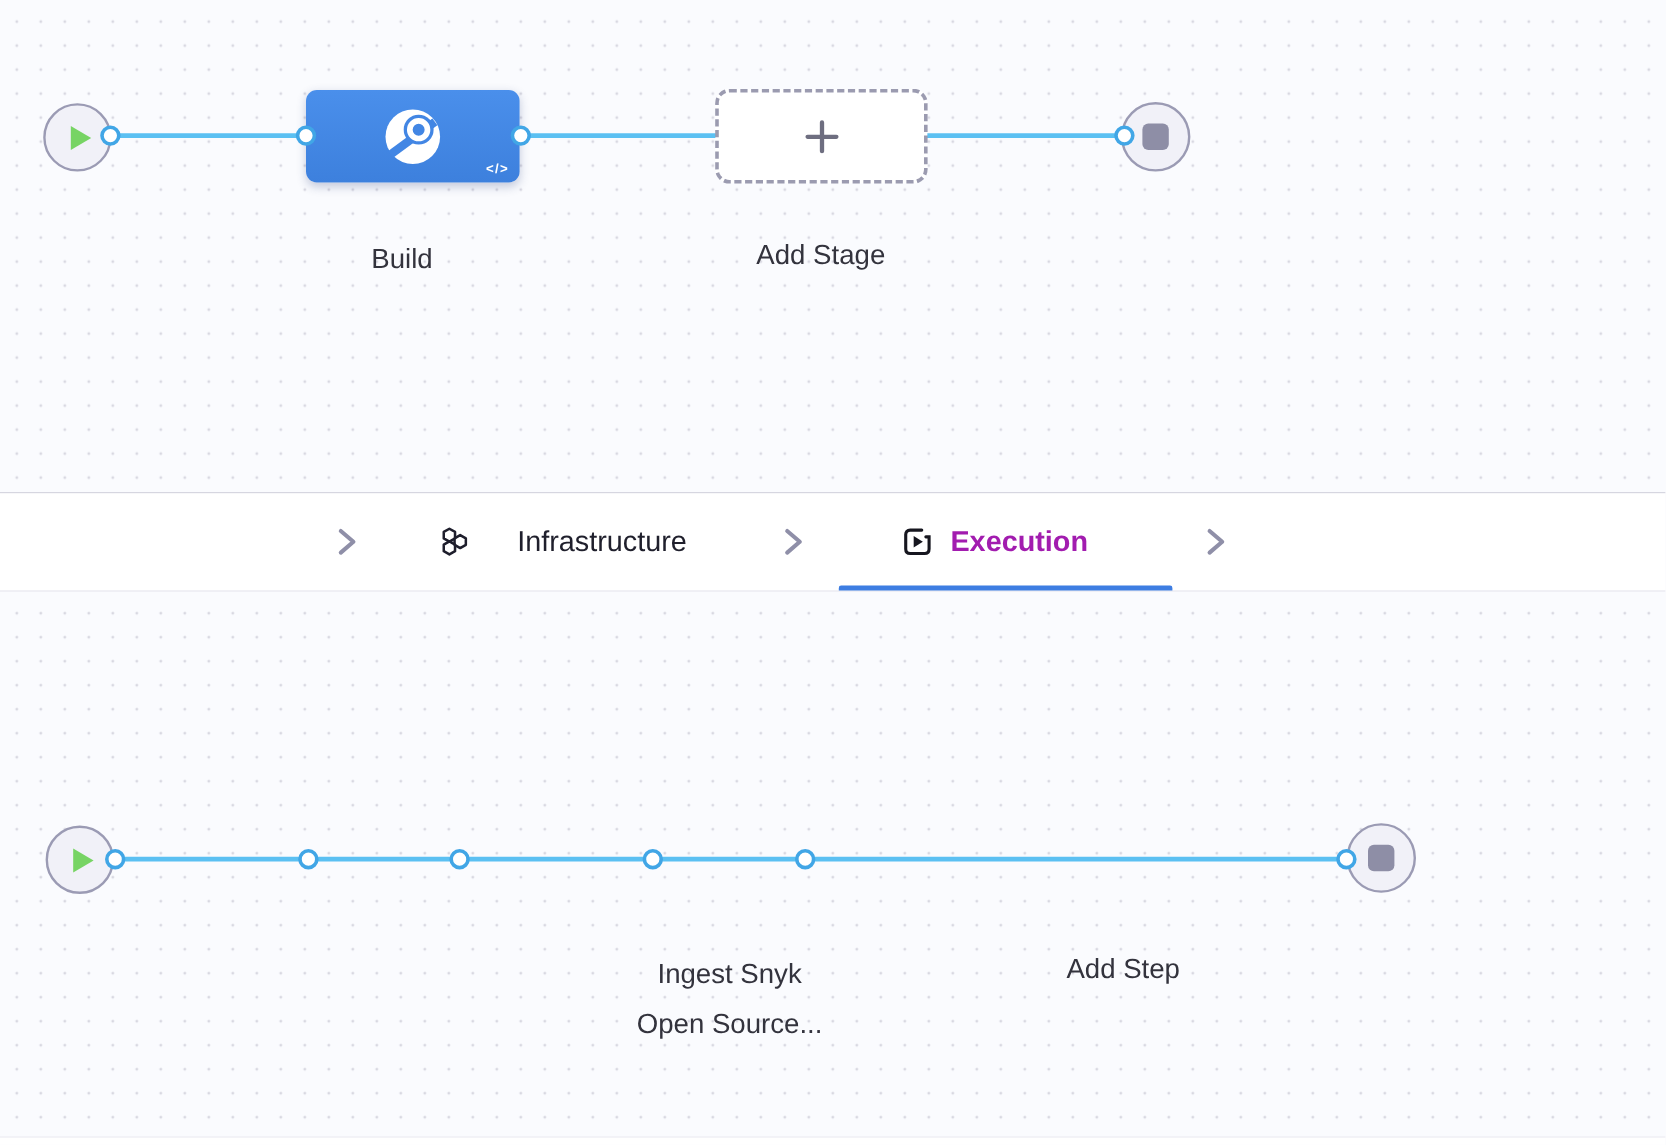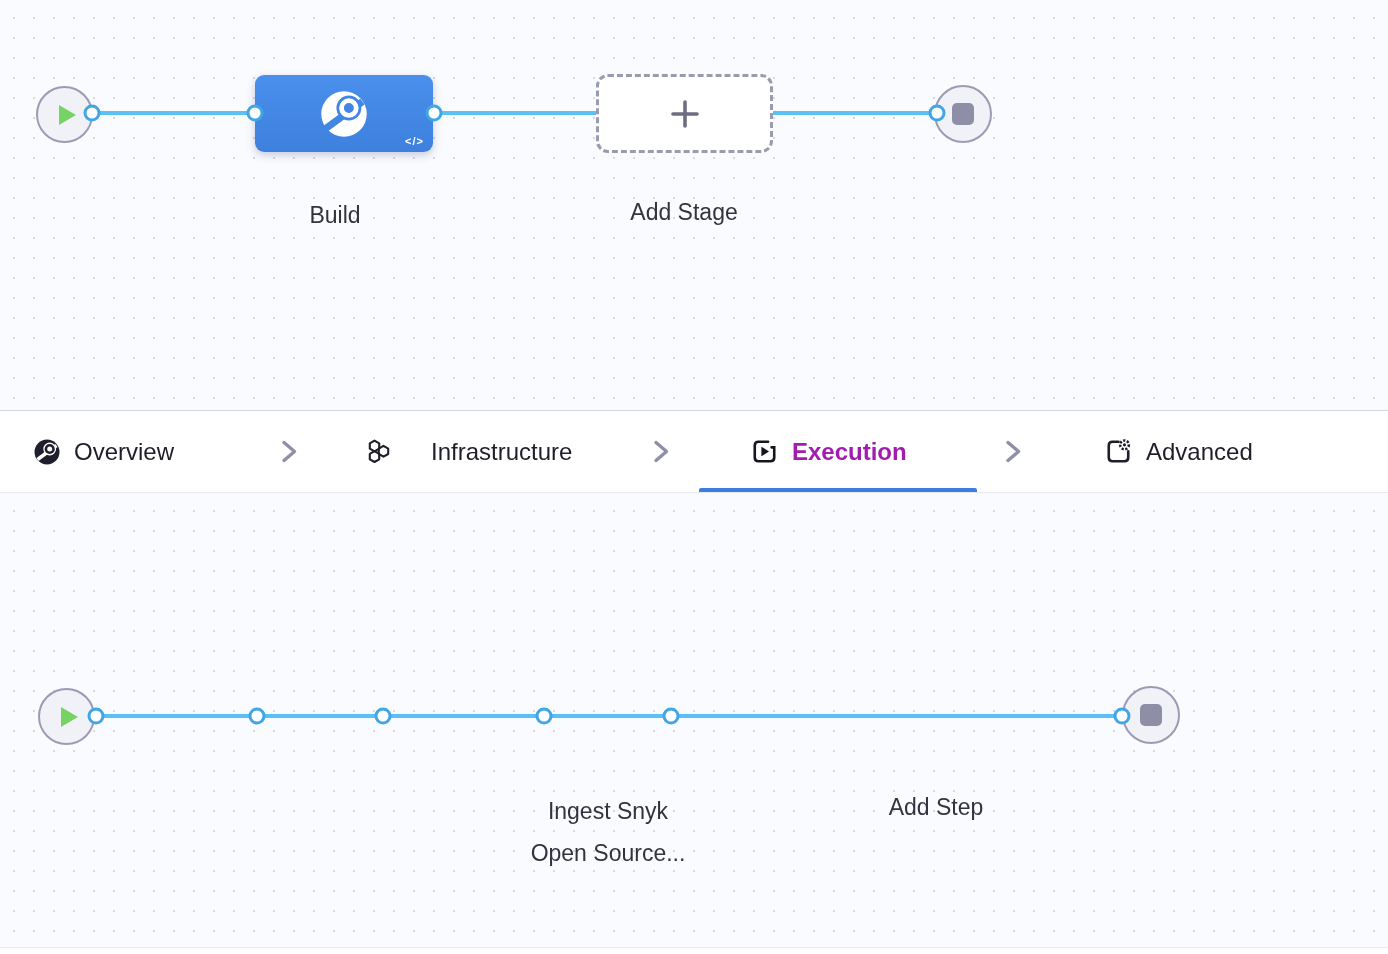--- a/index.html
+++ b/index.html
@@ -118,29 +118,20 @@
   <div class="dot" style="left:255px;top:113px;"></div>
   <div class="dot" style="left:434px;top:113px;"></div>
   <div class="dot" style="left:937px;top:113px;"></div>
 
   <div class="node-label" style="left:335px;top:194px;">Build</div>
   <div class="node-label" style="left:684px;top:191px;">Add Stage</div>
 </div>
 
 <div id="tab-bar">
 
-  <div class="tab" style="left:33px;">
-    <svg class="icon" width="28" height="28" viewBox="0 0 28 28">
-      <circle cx="14" cy="14" r="12.5" fill="#1e1e2c"></circle>
-      <line x1="4.5" y1="21.5" x2="23.5" y2="7.5" stroke="#ffffff" stroke-width="3.6"></line>
-      <circle cx="16.7" cy="11" r="6.4" fill="#ffffff"></circle>
-      <circle cx="16.7" cy="11" r="3.8" fill="none" stroke="#1e1e2c" stroke-width="2.6"></circle>
-    </svg>
-    <span class="tab-label">Overview</span>
-  </div>
 
   <svg class="tab-sep icon" style="left:278px;" width="22" height="27" viewBox="0 0 22 27">
     <path d="M6,4.5 L16.5,13.5 L6,22.5" stroke="#8f8fa8" stroke-width="3.4" fill="none" stroke-linecap="round" stroke-linejoin="round"></path>
   </svg>
 
   <div class="tab" style="left:364px;gap:38px;">
     <svg class="icon" width="29" height="29" viewBox="0 0 29 29">
       <g fill="none" stroke="#1e1e2c" stroke-width="2.1" stroke-linejoin="round">
         <path d="M10.5,3.6 L15.2,6.3 L15.2,11.7 L10.5,14.4 L5.8,11.7 L5.8,6.3 Z"></path>
         <path d="M19.5,8.9 L24.2,11.6 L24.2,17 L19.5,19.7 L14.8,17 L14.8,11.6 Z"></path>
@@ -159,28 +150,20 @@
       <path d="M17.5,4.6 H8.2 Q4.6,4.6 4.6,8.2 V19.8 Q4.6,23.4 8.2,23.4 H19.8 Q23.4,23.4 23.4,19.8 V10 H20.8" fill="none" stroke="#16161f" stroke-width="2.5" stroke-linecap="round"></path>
       <path d="M11,9.4 L18.4,14 L11,18.6 Z" fill="#16161f"></path>
     </svg>
     <span class="tab-label">Execution</span>
   </div>
 
   <svg class="tab-sep icon" style="left:1002px;" width="22" height="27" viewBox="0 0 22 27">
     <path d="M6,4.5 L16.5,13.5 L6,22.5" stroke="#8f8fa8" stroke-width="3.4" fill="none" stroke-linecap="round" stroke-linejoin="round"></path>
   </svg>
 
-  <div class="tab" style="left:1104px;">
-    <svg class="icon" width="29" height="29" viewBox="0 0 28 28">
-      <path d="M14,4.6 H8.2 Q4.6,4.6 4.6,8.2 V19.8 Q4.6,23.4 8.2,23.4 H19.8 Q23.4,23.4 23.4,19.8 V13.8" fill="none" stroke="#1e1e2c" stroke-width="2.5" stroke-linecap="round"></path>
-      <circle cx="19.8" cy="7.6" r="4.2" fill="none" stroke="#1e1e2c" stroke-width="2.5" stroke-dasharray="2.1 1.5"></circle>
-      <circle cx="19.8" cy="7.6" r="1.5" fill="#1e1e2c"></circle>
-    </svg>
-    <span class="tab-label">Advanced</span>
-  </div>
 
   <div id="tab-underline"></div>
 </div>
 
 <div id="exec-canvas" class="canvas">
 
   <div class="edge" style="left:66px;top:221px;width:1085px;"></div>
 
   <div class="endpoint" style="left:38px;top:195px;">
     <div class="play-tri"></div>

